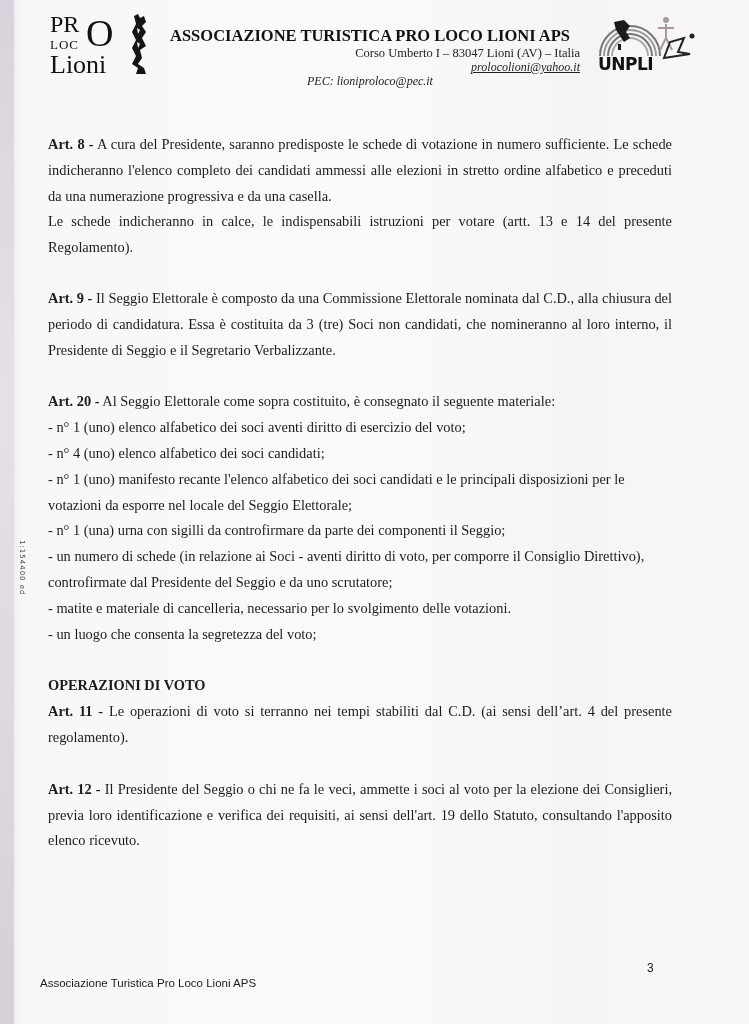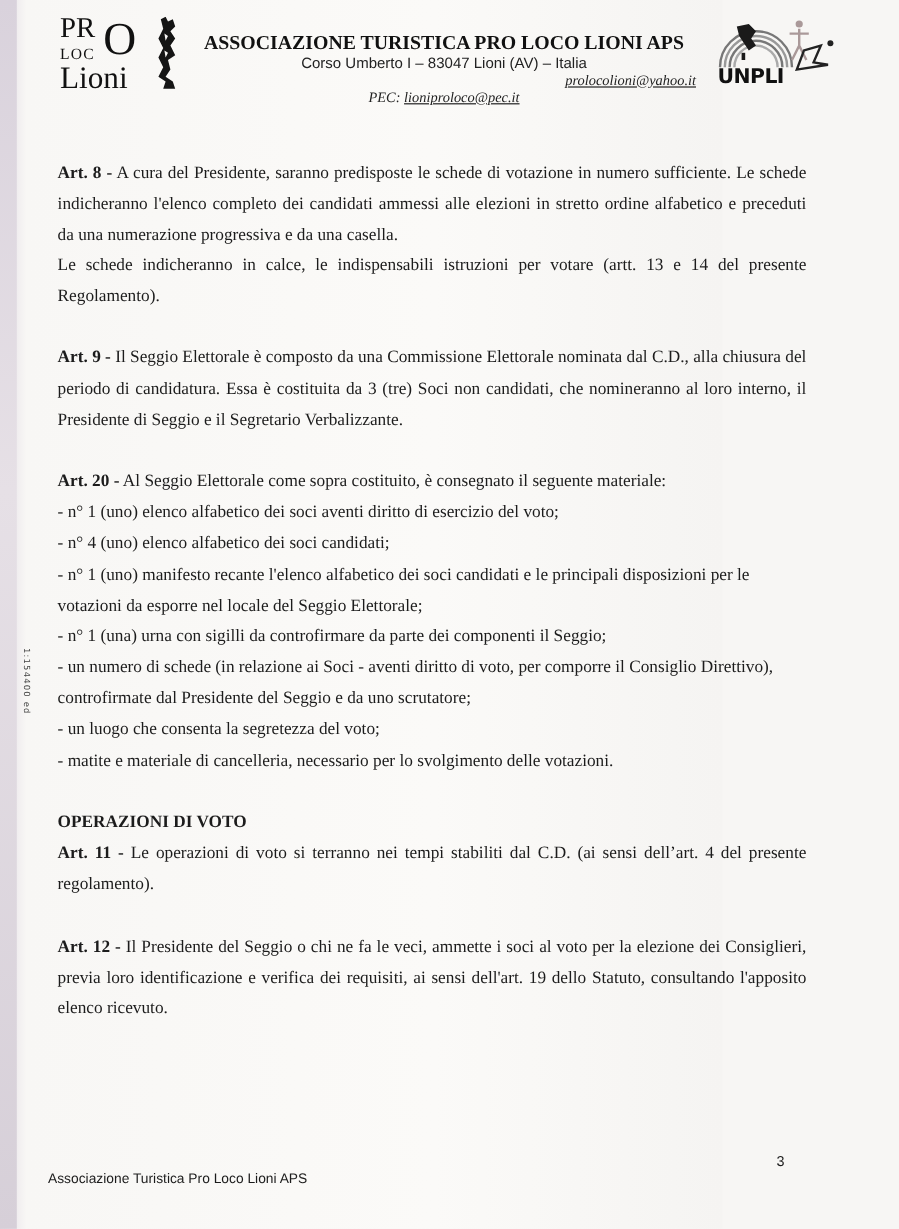--- a/index.html
+++ b/index.html
@@ -32,24 +32,24 @@
     .logo-prol .loc { position: absolute; left: 2px; top: 26px; font-family: Liberation Serif, serif; font-size: 13px; line-height: 13px; color: #111; letter-spacing: 1px;}
     .logo-prol .bigo { position: absolute; left: 38px; top: 4px; font-family: "Liberation Serif", serif; font-size: 38px; line-height: 34px; color: #111; }
     .logo-prol .lioni { position: absolute; left: 2px; top: 40px; font-family: "Liberation Serif", serif; font-size: 26px; line-height: 26px; color: #111; }
     .logo-prol svg { position: absolute; left: 80px; top: 2px; }
 
     .hdr {
       position: absolute; left: 160px; top: 26px; width: 420px; text-align: center;
       font-family: "Liberation Serif", serif;
     }
     .hdr .org { font-size: 16.5px; font-weight: bold; line-height: 20px; letter-spacing: 0px; color: #111; }
-    .hdr .addr { font-size: 12.5px; line-height: 14px; font-family: Liberation Sans, sans-serif; color: #222; }
+    .hdr .addr { font-size: 12.5px; line-height: 14px; font-family: Liberation Serif, serif; color: #222; text-align: right; }
     .hdr .email { font-size: 12px; line-height: 14px; font-style: italic; text-decoration: underline; color: #222; text-align: right; }
     .hdr .pec { font-size: 12px; line-height: 14px; font-style: italic; color: #222; }
-    .hdr .pec a { text-decoration: underline; color: #222; }
+    .hdr .pec a { color: #222; }
 
     .logo-unpli { position: absolute; left: 594px; top: 16px; width: 104px; height: 64px; }
     .logo-unpli .txt { position: absolute; left: 4px; top: 38px; font-family: "DejaVu Sans", sans-serif; font-weight: bold; font-size: 17px; color: #111; letter-spacing: -0.5px; }
 
     
     .body-text {
       position: absolute; left: 48px; top: 132px; width: 624px;
       font-family: Liberation Serif, serif;
       font-size: 14.4px; line-height: 25.8px; color: #1c1c1c;
     }
@@ -128,22 +128,22 @@
     <div class="gap-2"></div>
 
     <p class="p">
       <span class="art-label">Art. 20 -</span><span> Al Seggio Elettorale come sopra costituito, è consegnato il seguente materiale:</span>
     </p>
     <p class="list-line">- n° 1 (uno) elenco alfabetico dei soci aventi diritto di esercizio del voto;</p>
     <p class="list-line">- n° 4 (uno) elenco alfabetico dei soci candidati;</p>
     <p class="list-line">- n° 1 (uno) manifesto recante l'elenco alfabetico dei soci candidati e le principali disposizioni per le votazioni da esporre nel locale del Seggio Elettorale;</p>
     <p class="list-line">- n° 1 (una) urna con sigilli da controfirmare da parte dei componenti il Seggio;</p>
     <p class="list-line">- un numero di schede (in relazione ai Soci - aventi diritto di voto, per comporre il Consiglio Direttivo), controfirmate dal  Presidente del Seggio e da uno scrutatore;</p>
+    <p class="list-line">- matite e materiale di cancelleria, necessario per lo svolgimento delle votazioni.</p>
     <p class="list-line">- un luogo che consenta la segretezza del voto;</p>
-    <p class="list-line">- matite e materiale di cancelleria, necessario per lo svolgimento delle votazioni.</p>
 
     <div class="gap-2"></div>
 
     <p class="section-title">OPERAZIONI DI VOTO</p>
     <p class="p">
       <span class="art-label">Art. 11 -</span><span> Le operazioni di voto si terranno nei tempi stabiliti dal C.D.  (ai sensi dell’art. 4 del presente regolamento).</span>
     </p>
 
     <div class="gap-2"></div>
 

